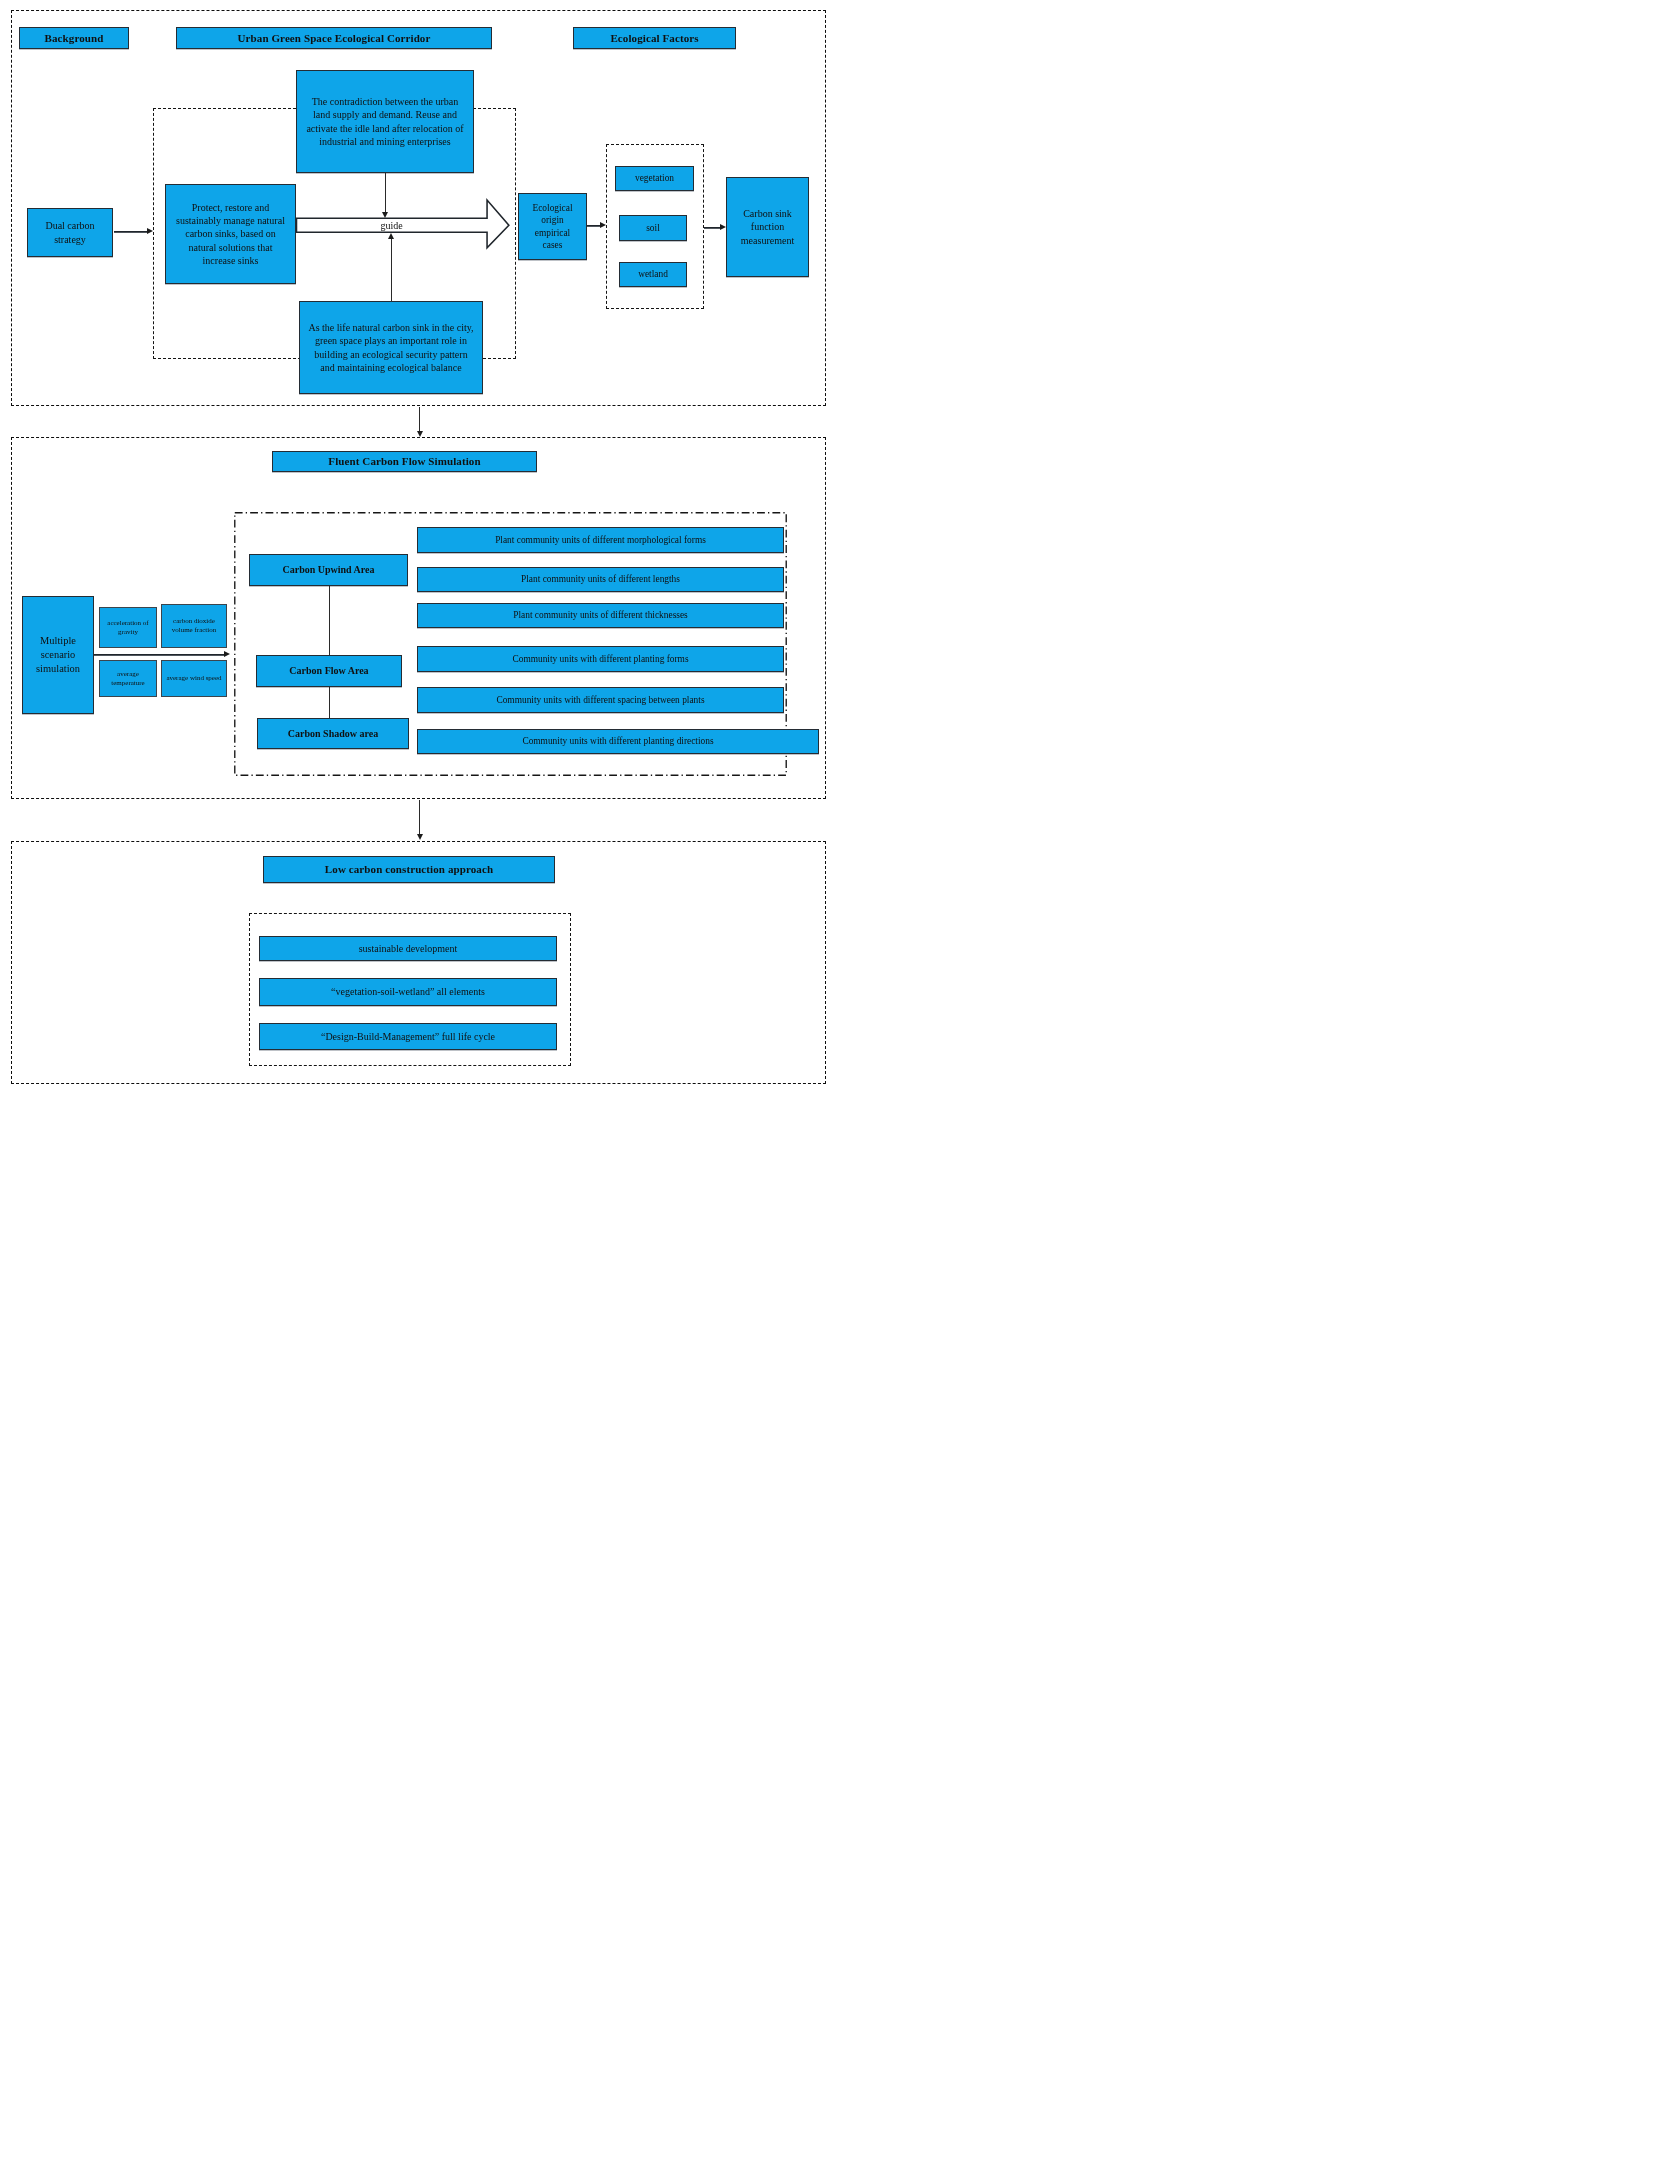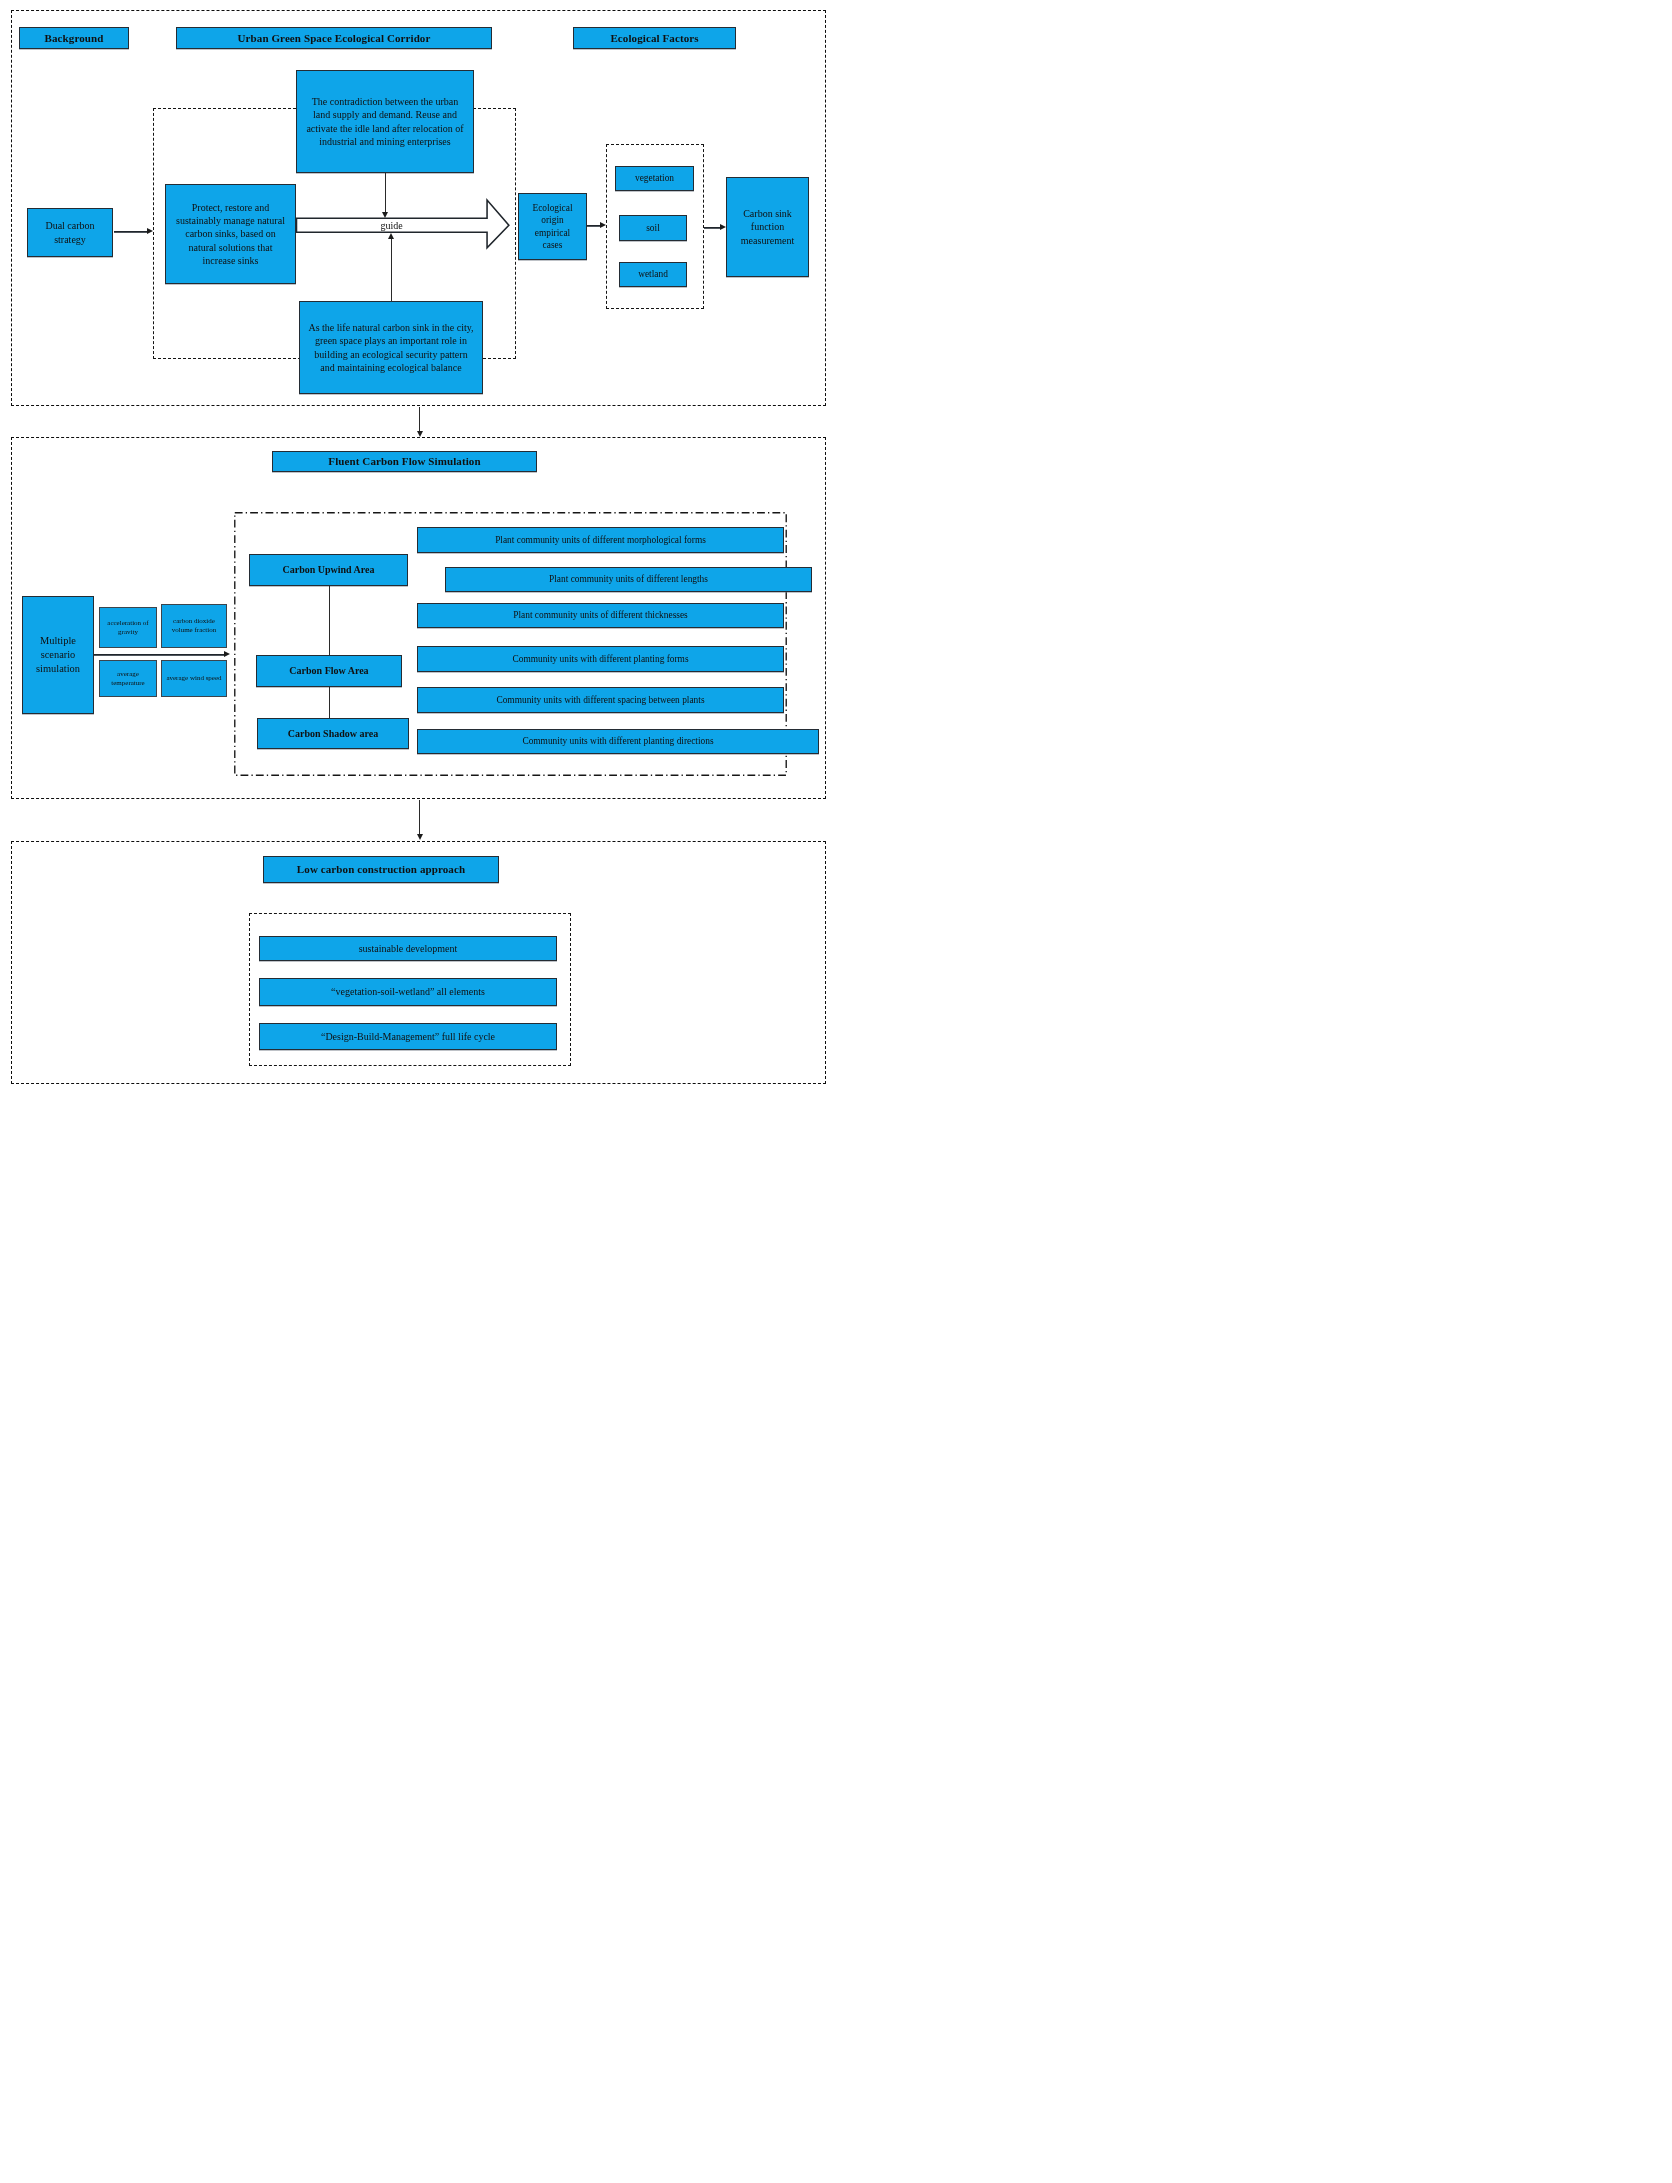--- a/index.html
+++ b/index.html
@@ -139,42 +139,42 @@
     <span>Carbon Flow Area</span>
   </div>
   <div class="vline" style="left:329px;top:687px;height:31px;"></div>
   <div class="abs box" style="left:257px;top:718px;width:152px;height:31px;font-size:10px;font-weight:bold;">
     <span>Carbon Shadow area</span>
   </div>
 
   <div class="abs box" style="left:417px;top:527px;width:367px;height:25.5px;font-size:9.4px;">
     <span>Plant community units of different morphological forms</span>
   </div>
-  <div class="abs box" style="left:417px;top:567px;width:367px;height:25px;font-size:9.4px;margin-left:28px;">
+  <div class="abs box" style="left:417px;top:567px;width:367px;height:25px;font-size:9.4px;">
     <span>Plant community units of different lengths</span>
   </div>
   <div class="abs box" style="left:417px;top:603px;width:367px;height:25px;font-size:9.4px;">
     <span>Plant community units of different thicknesses</span>
   </div>
   <div class="abs box" style="left:417px;top:646px;width:367px;height:25.5px;font-size:9.4px;">
     <span>Community units with different planting forms</span>
   </div>
   <div class="abs box" style="left:417px;top:687px;width:367px;height:25.5px;font-size:9.4px;">
     <span>Community units with different spacing between plants</span>
   </div>
   <div class="abs box" style="left:417px;top:729px;width:402px;height:25px;font-size:9.4px;">
     <span>Community units with different planting directions</span>
   </div>
 
   <div class="vline" style="left:419px;top:800px;height:35px;"></div>
   <div class="ah-down" style="left:417px;top:834px;"></div>
 
   <div class="abs dashed" style="left:11px;top:841px;width:815px;height:243px;"></div>
 
-  <div class="abs box title" style="left:263px;top:856px;width:236px;height:26.6px;">
+  <div class="abs box title" style="left:263px;top:856px;width:292px;height:26.6px;">
     <span>Low carbon construction approach</span>
   </div>
 
   <div class="abs dashed-thin" style="left:249px;top:913px;width:322px;height:153px;"></div>
 
   <div class="abs box" style="left:259px;top:936px;width:298px;height:25px;font-size:10px;">
     <span>sustainable development</span>
   </div>
   <div class="abs box" style="left:259px;top:978px;width:298px;height:28px;font-size:10px;">
     <span>“vegetation-soil-wetland” all elements</span>

